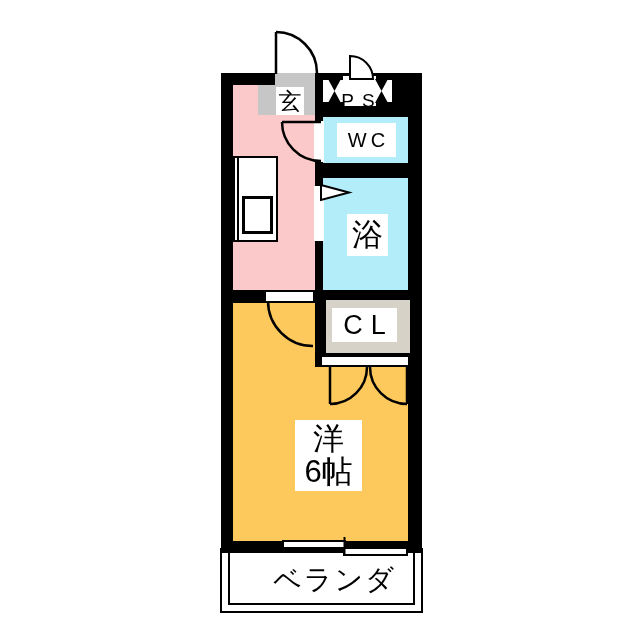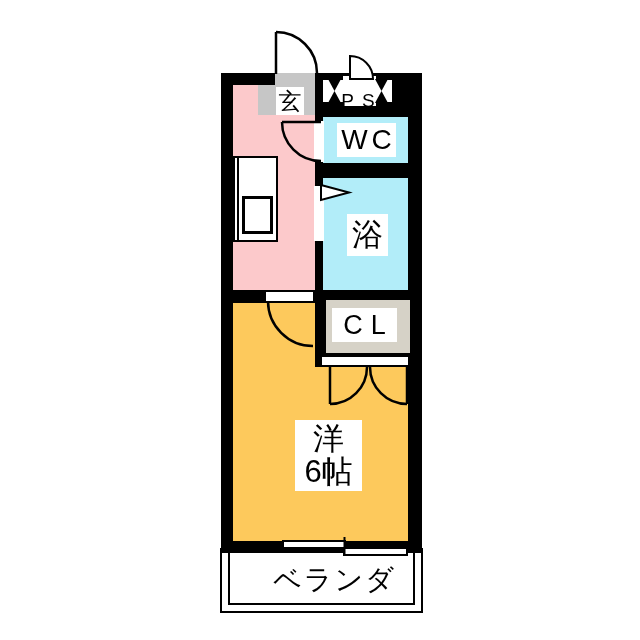--- a/index.html
+++ b/index.html
@@ -39,21 +39,21 @@
   </div>
 
   <div class="abs white" style="left:323px;top:80px;width:69px;height:22px;"></div>
   <div class="abs white" style="left:343px;top:76px;width:33px;height:5px;"></div>
   <div class="abs white" style="left:343px;top:101px;width:33px;height:5px;"></div>
   <div class="abs" style="left:338px;top:89px;width:40px;height:24px;font-size:19px;letter-spacing:8px;
               display:flex;align-items:center;justify-content:center;text-indent:8px;">PS</div>
 
   <div class="abs cyan" style="left:323px;top:117px;width:85px;height:46px;"></div>
   <div class="abs label-box" style="left:337px;top:123px;width:59px;height:34px;">
-    <span style="font-size:28px;letter-spacing:4px;text-indent:4px;border-radius:14px;">WC</span>
+    <span style="font-size:20px;letter-spacing:4px;text-indent:4px;border-radius:14px;">WC</span>
   </div>
 
   <div class="abs cyan" style="left:323px;top:178px;width:85px;height:112px;"></div>
   <div class="abs label-box" style="left:347px;top:214px;width:41px;height:42px;">
     <span style="font-size:31px;">浴</span>
   </div>
 
   <div class="abs orange" style="left:233px;top:303px;width:175px;height:238px;"></div>
 
   <div class="abs wall" style="left:315px;top:290px;width:107px;height:65px;"></div>

